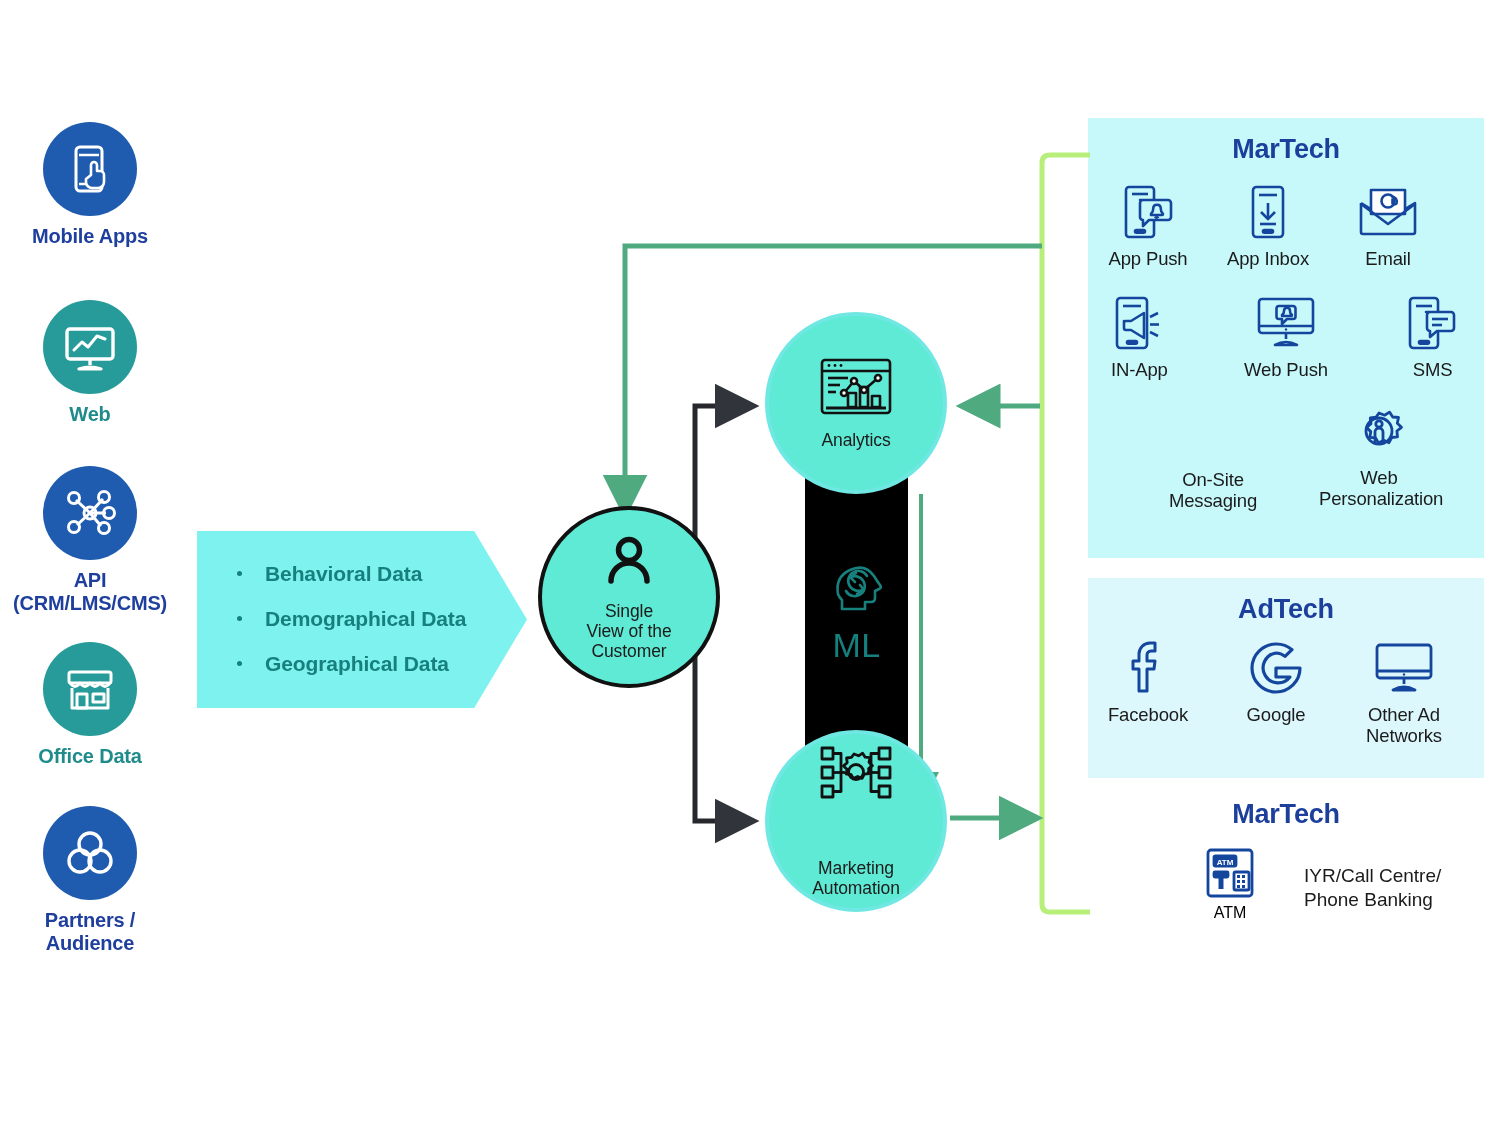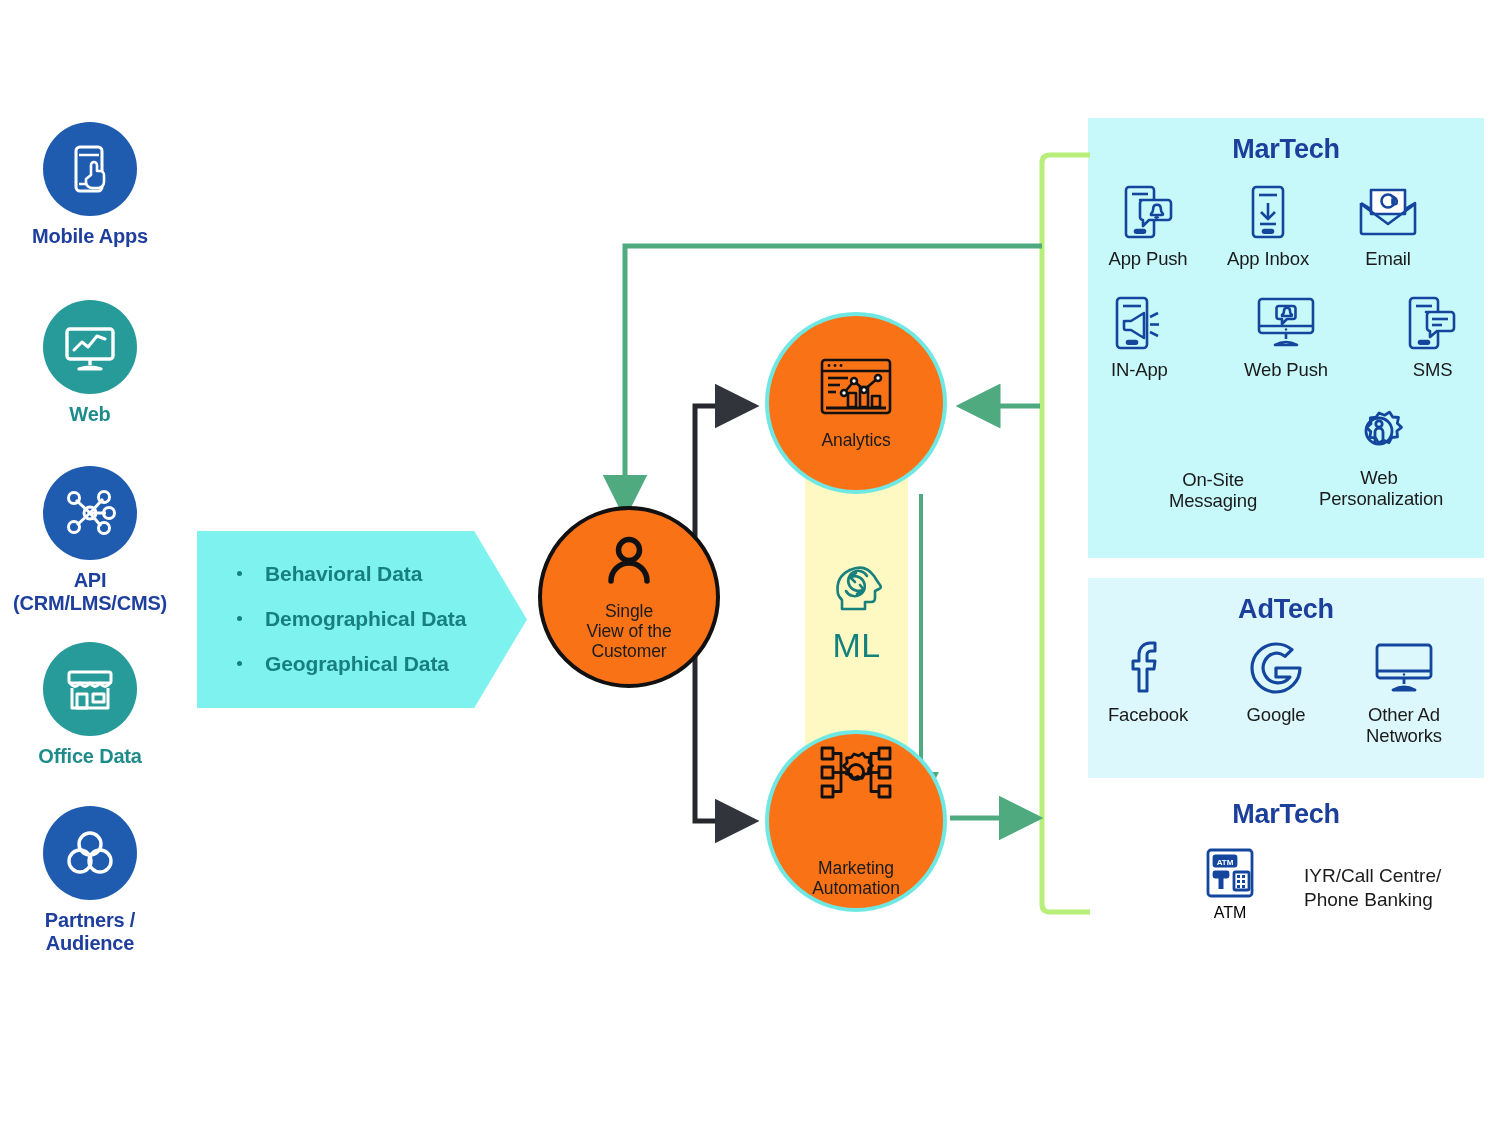--- a/index.html
+++ b/index.html
@@ -71,21 +71,21 @@
     left: 18px; top: 8px;
     width: 5px; height: 5px;
     border-radius: 50%;
     background: #17807e;
   }
 
   
   .node {
     position: absolute;
     border-radius: 50%;
-    background: #f97316;
+    background: #5eead4;
     display: flex;
     flex-direction: column;
     align-items: center;
     justify-content: center;
     text-align: center;
     box-sizing: border-box;
   }
   #svc-node {
     left: 538px; top: 506px;
     width: 182px; height: 182px;
@@ -112,21 +112,21 @@
     margin-top: 6px;
     letter-spacing: -0.1px;
   }
   .node-icon { display: block; }
 
   
   #ml-band {
     position: absolute;
     left: 805px; top: 400px;
     width: 103px; height: 420px;
-    background: #fef9c3;
+    background: #000000;
     z-index: 2;
     display: flex;
     flex-direction: column;
     align-items: center;
     justify-content: center;
   }
   #ml-band .ml-text {
     font-size: 34px;
     color: #14817e;
     font-weight: normal;

